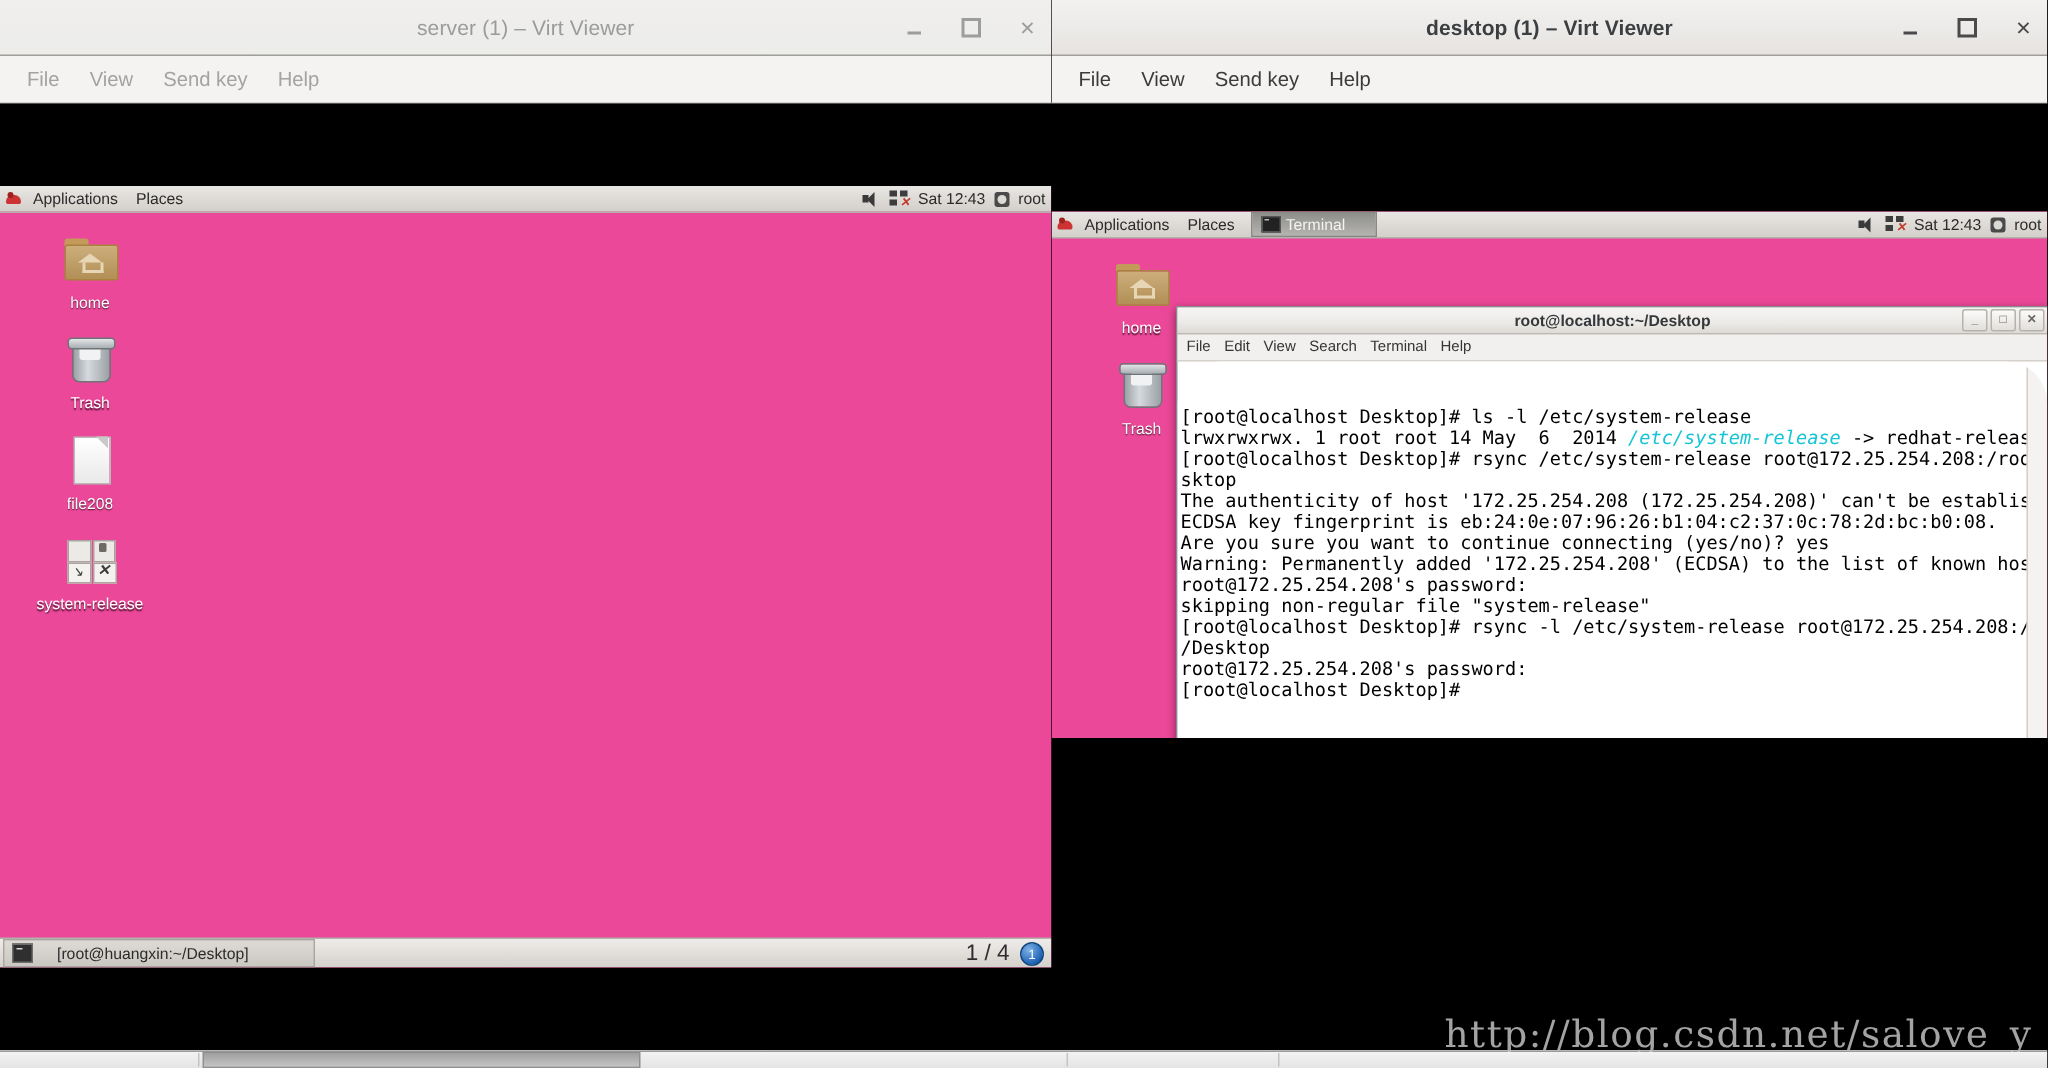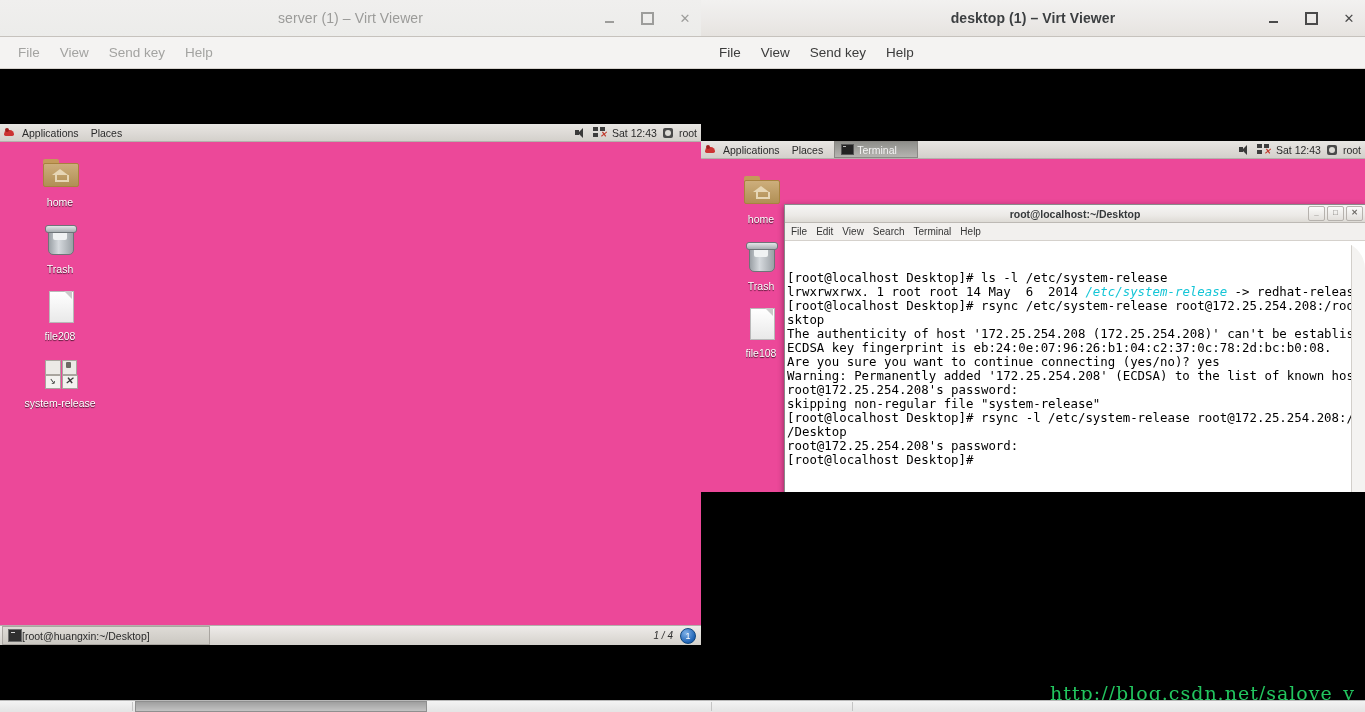--- a/index.html
+++ b/index.html
@@ -201,35 +201,35 @@
   .gtaskbar {
     position: absolute; left:0; right:0; height: 19px;
     background: linear-gradient(to bottom,#eeecea 0%,#e3e0dc 45%,#d4d1cc 100%);
     border-top: 1px solid #b4b0ab;
     display:flex; align-items:center; font-size: 10.5px; color:#2d2d2d;
   }
   .gtask-btn {
     height: 17px; min-width: 196px; margin-left: 2px;
     background: linear-gradient(to bottom,#dedbd6,#cbc8c2);
     border: 1px solid #a9a5a0;
-    display:flex; align-items:center; gap: 0; padding: 0 5px;
+    display:flex; align-items:center; gap: 16px; padding: 0 5px;
     font-size: 10.5px; color:#2b2b2b;
   }
   .gtask-btn.pressed {
     background: linear-gradient(to bottom,#a6a49f,#bdbab5);
     border-color:#918e89; color:#1e1e1e;
   }
   .term-icon-sm{
     width:12px;height:11px;background:#2f2f2f;border:1px solid #6d6d6d;display:inline-block;position:relative;
   }
   .term-icon-sm::after{content:'';position:absolute;left:2px;top:2px;width:4px;height:1px;background:#d8d8d8;}
   .gtask-right {
     margin-left:auto; display:flex; align-items:center; gap:7px; padding-right:5px;
   }
-  .ws-count { font-size:10px; color:#2e2e2e;font-style:italic; }
+  .ws-count { font-size:15px; color:#2e2e2e; }
   .ws-badge {
     width:14px;height:14px;border-radius:50%;
     background: radial-gradient(circle at 35% 30%, #7fb2e8, #1f63b5 70%, #144787);
     color:#fff; font-size:9px; line-height:14px; text-align:center;
     border:1px solid #11487f;
   }
 
   
   .gterm {
     position: absolute;
@@ -274,21 +274,21 @@
   .term-thumb {
     position:absolute; left:2px; width:9px; bottom: 6px; height: 50px;
     background: linear-gradient(to right,#d3d0cb,#b7b3ae);
     border:1px solid #a5a19c; border-radius:2px;
   }
 
   
   .watermark {
     position: absolute; right: 10px; bottom: 8px;
     font-family: "DejaVu Serif", "Liberation Serif", serif;
-    font-size: 19px; color: #22c55e; letter-spacing: 1px;
+    font-size: 25px; color: #a3a3a3; letter-spacing: 1px;
     z-index: 50;
   }
   .host-taskbar {
     position:absolute; left:0; bottom:0; width:1365px; height:11px;
     background: linear-gradient(to bottom,#f3f3f3,#e4e4e4);
     border-top:1px solid #b9b9b9; display:flex; align-items:center;
     z-index: 60;
   }
   .host-seg { height:9px; border-right:1px solid #c4c4c4; }
   .host-active-item{
@@ -454,27 +454,20 @@
             <span class="dlabel">home</span>
           </div>
           <div class="desk-icon">
             <span class="glyph ic-trash">
               <i class="can"></i>
                 <i class="paper"></i>
                 <i class="lid"></i>
             </span>
             <span class="dlabel">Trash</span>
           </div>
-          <div class="desk-icon">
-            <span class="glyph ic-file">
-              <i class="page"></i>
-                <i class="fold"></i>
-            </span>
-            <span class="dlabel">file108</span>
-          </div>
         </div>
 
         <div class="gterm" style="left:83px; top:63px; width:580px; height:377px;">
           <div class="gterm-title">
             <span>root@localhost:~/Desktop</span>
             <div class="gterm-btns">
               <span class="gtb">_</span>
               <span class="gtb">□</span>
               <span class="gtb">✕</span>
             </div>

